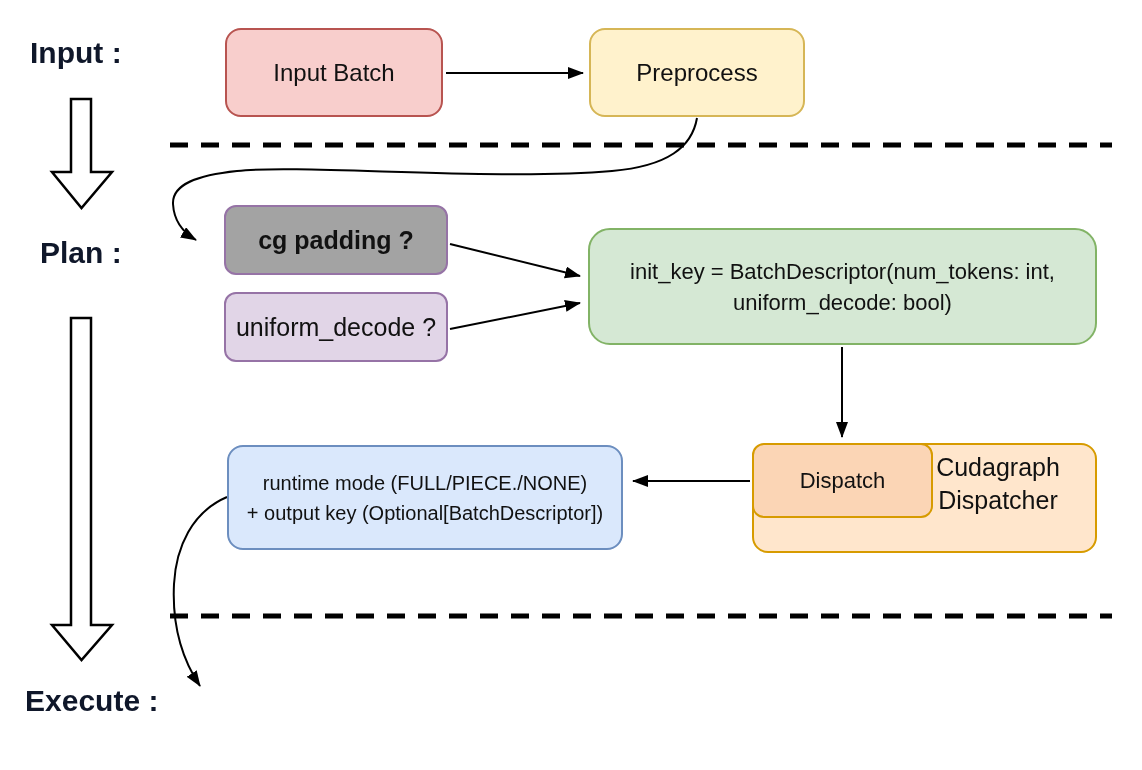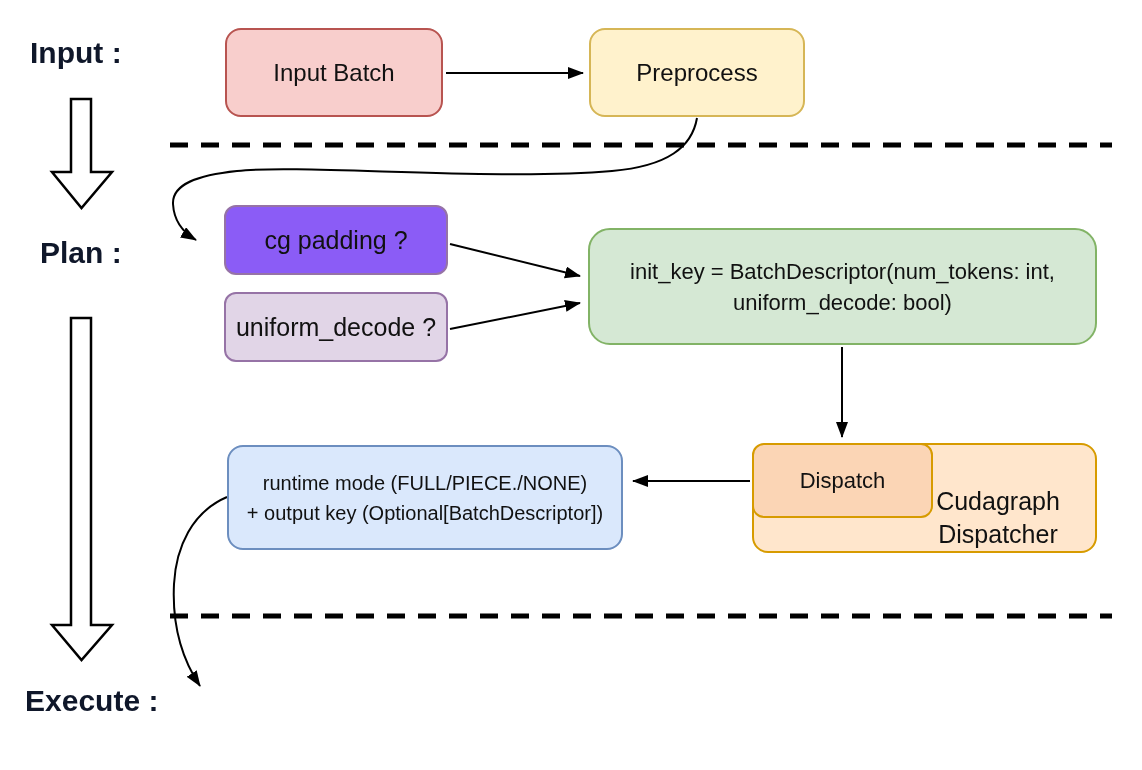--- a/index.html
+++ b/index.html
@@ -17,21 +17,21 @@
     position:absolute;font-weight:bold;color:#0f172a;font-size:30px;white-space:nowrap;
   }
   
   #n-input-batch   {left:225px;top:28px;width:218px;height:89px;border-radius:16px;font-size:24px;}
   #n-preprocess    {left:589px;top:28px;width:216px;height:89px;border-radius:16px;font-size:24px;}
   #n-cg-padding    {left:224px;top:205px;width:224px;height:70px;border-radius:12px;font-size:25px;}
   #n-uniform-decode{left:224px;top:292px;width:224px;height:70px;border-radius:12px;font-size:25px;}
   #n-init-key      {left:588px;top:228px;width:509px;height:117px;border-radius:22px;font-size:22px;line-height:31px;}
   #n-runtime-mode  {left:227px;top:445px;width:396px;height:105px;border-radius:16px;font-size:20px;line-height:30px;}
   #n-cudagraph     {left:752px;top:443px;width:345px;height:110px;border-radius:16px;font-size:25px;line-height:33px;
-                    align-items:flex-end;justify-content:flex-end;padding-right:14px;padding-top:6px;padding-left:11px;}
+                    align-items:flex-end;justify-content:flex-start;padding-right:14px;padding-top:6px;padding-left:11px;}
   #n-cudagraph .twoline{width:166px;text-align:center;}
   #n-dispatch      {left:752px;top:443px;width:181px;height:75px;border-radius:12px;font-size:22px;}
   #n-execute-code  {left:225px;top:648px;width:617px;height:104px;border-radius:16px;
                     font-family:"Liberation Mono",monospace;font-size:21px;line-height:29px;
                     align-items:flex-start;padding-left:7px;color:#262626;}
   #n-execute-code .codeline{white-space:pre;text-align:left;}
   #lbl-input  {left:30px;top:36px;}
   #lbl-plan   {left:40px;top:236px;}
   #lbl-execute{left:25px;top:684px;}
 </style>
@@ -69,21 +69,21 @@
   <div class="stage-label" id="lbl-execute">Execute :</div>
 
   <div class="node" id="n-input-batch" style="background: rgb(248, 206, 204); border-color: rgb(184, 84, 80);">
     <div>Input Batch</div>
   </div>
 
   <div class="node" id="n-preprocess" style="background: rgb(255, 242, 204); border-color: rgb(214, 182, 86);">
     <div>Preprocess</div>
   </div>
 
-  <div class="node" id="n-cg-padding" style="background: #8b5cf6; border-color: rgb(150, 115, 166);">
+  <div class="node" id="n-cg-padding" style="background: #a3a3a3; border-color: rgb(150, 115, 166); font-weight: bold;">
     <div>cg padding ?</div>
   </div>
 
   <div class="node" id="n-uniform-decode" style="background: rgb(225, 213, 231); border-color: rgb(150, 115, 166);">
     <div>uniform_decode ?</div>
   </div>
 
   <div class="node" id="n-init-key" style="background: rgb(213, 232, 212); border-color: rgb(130, 179, 102);">
     <div>init_key = BatchDescriptor(num_tokens: int,</div>
     <div>uniform_decode: bool)</div>

